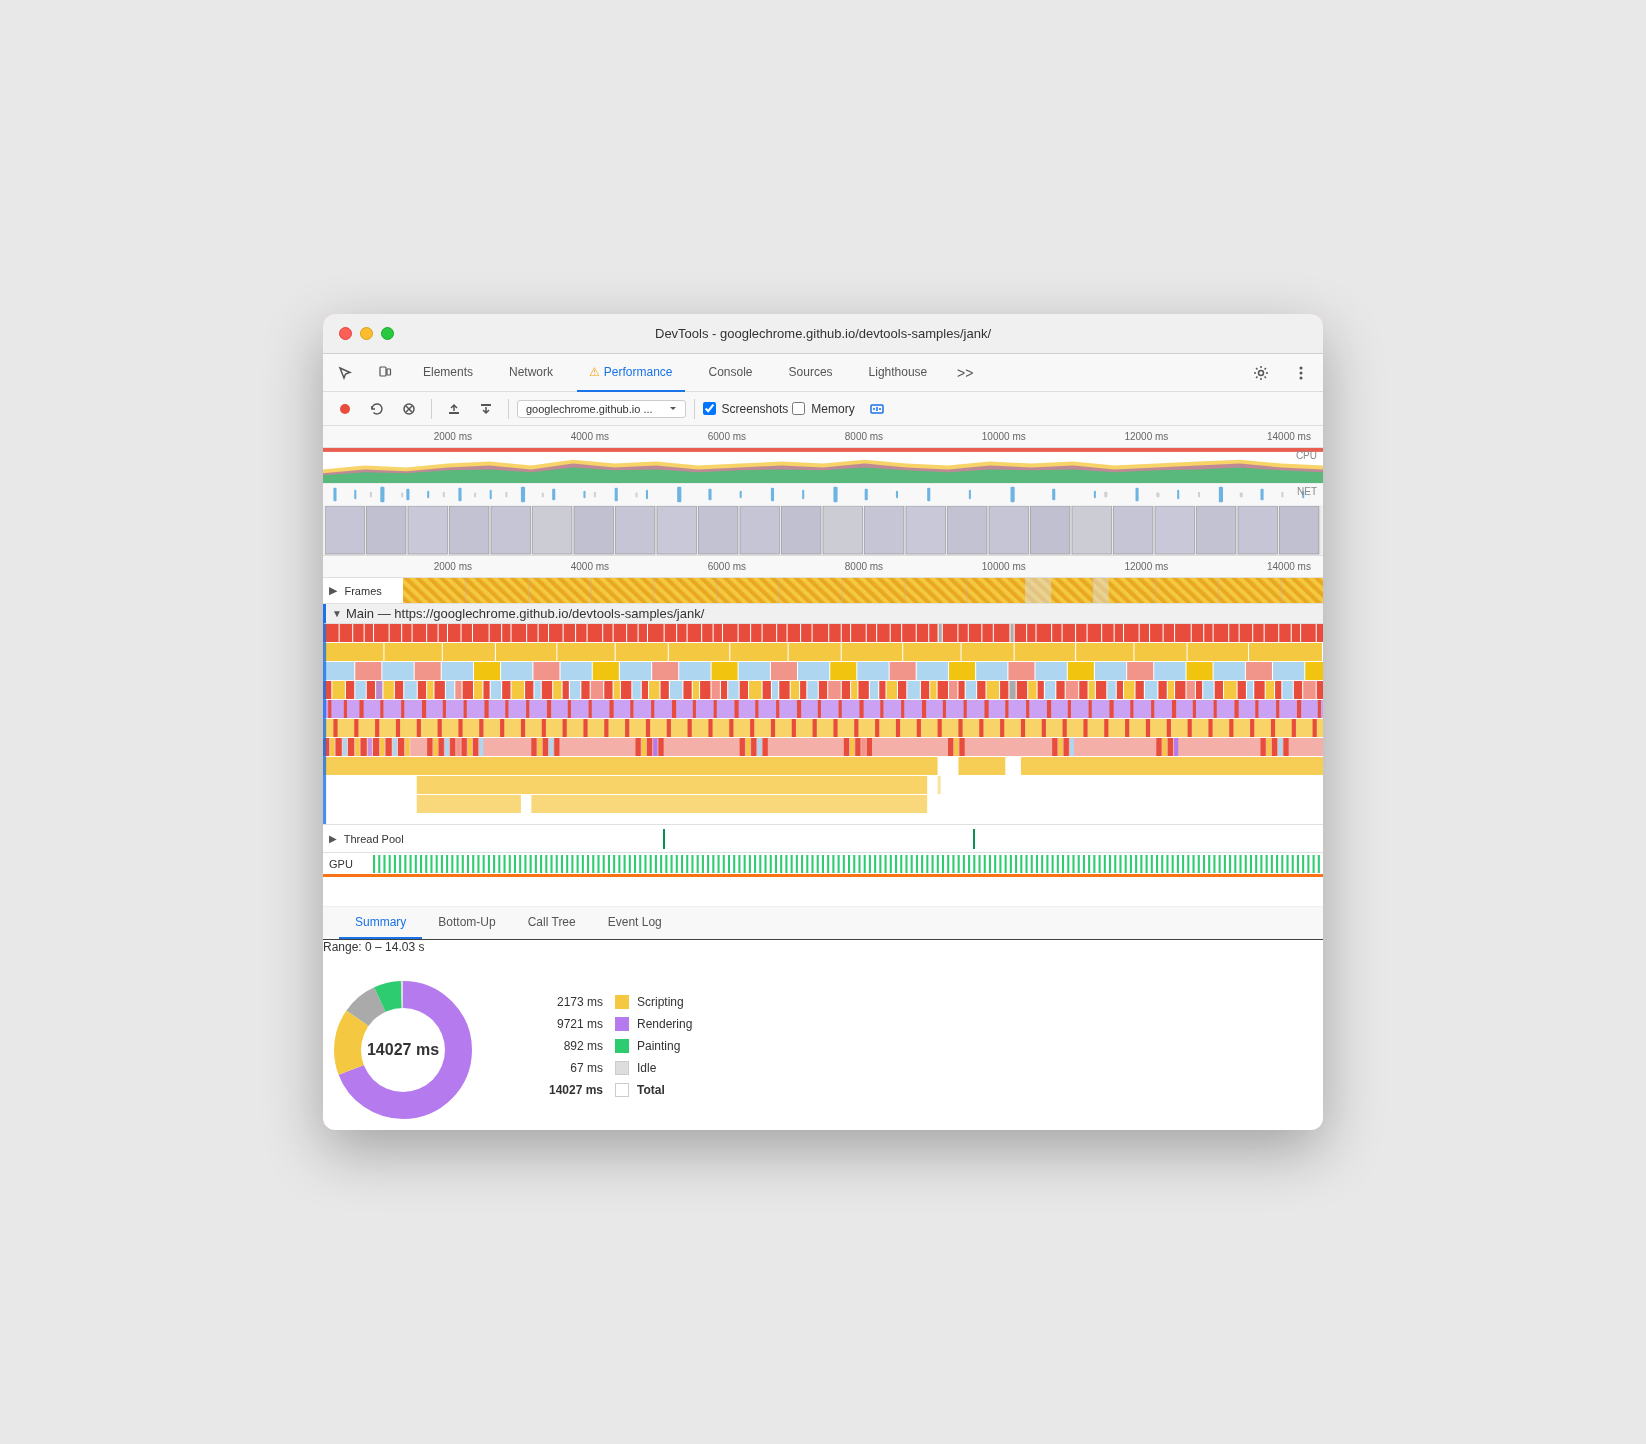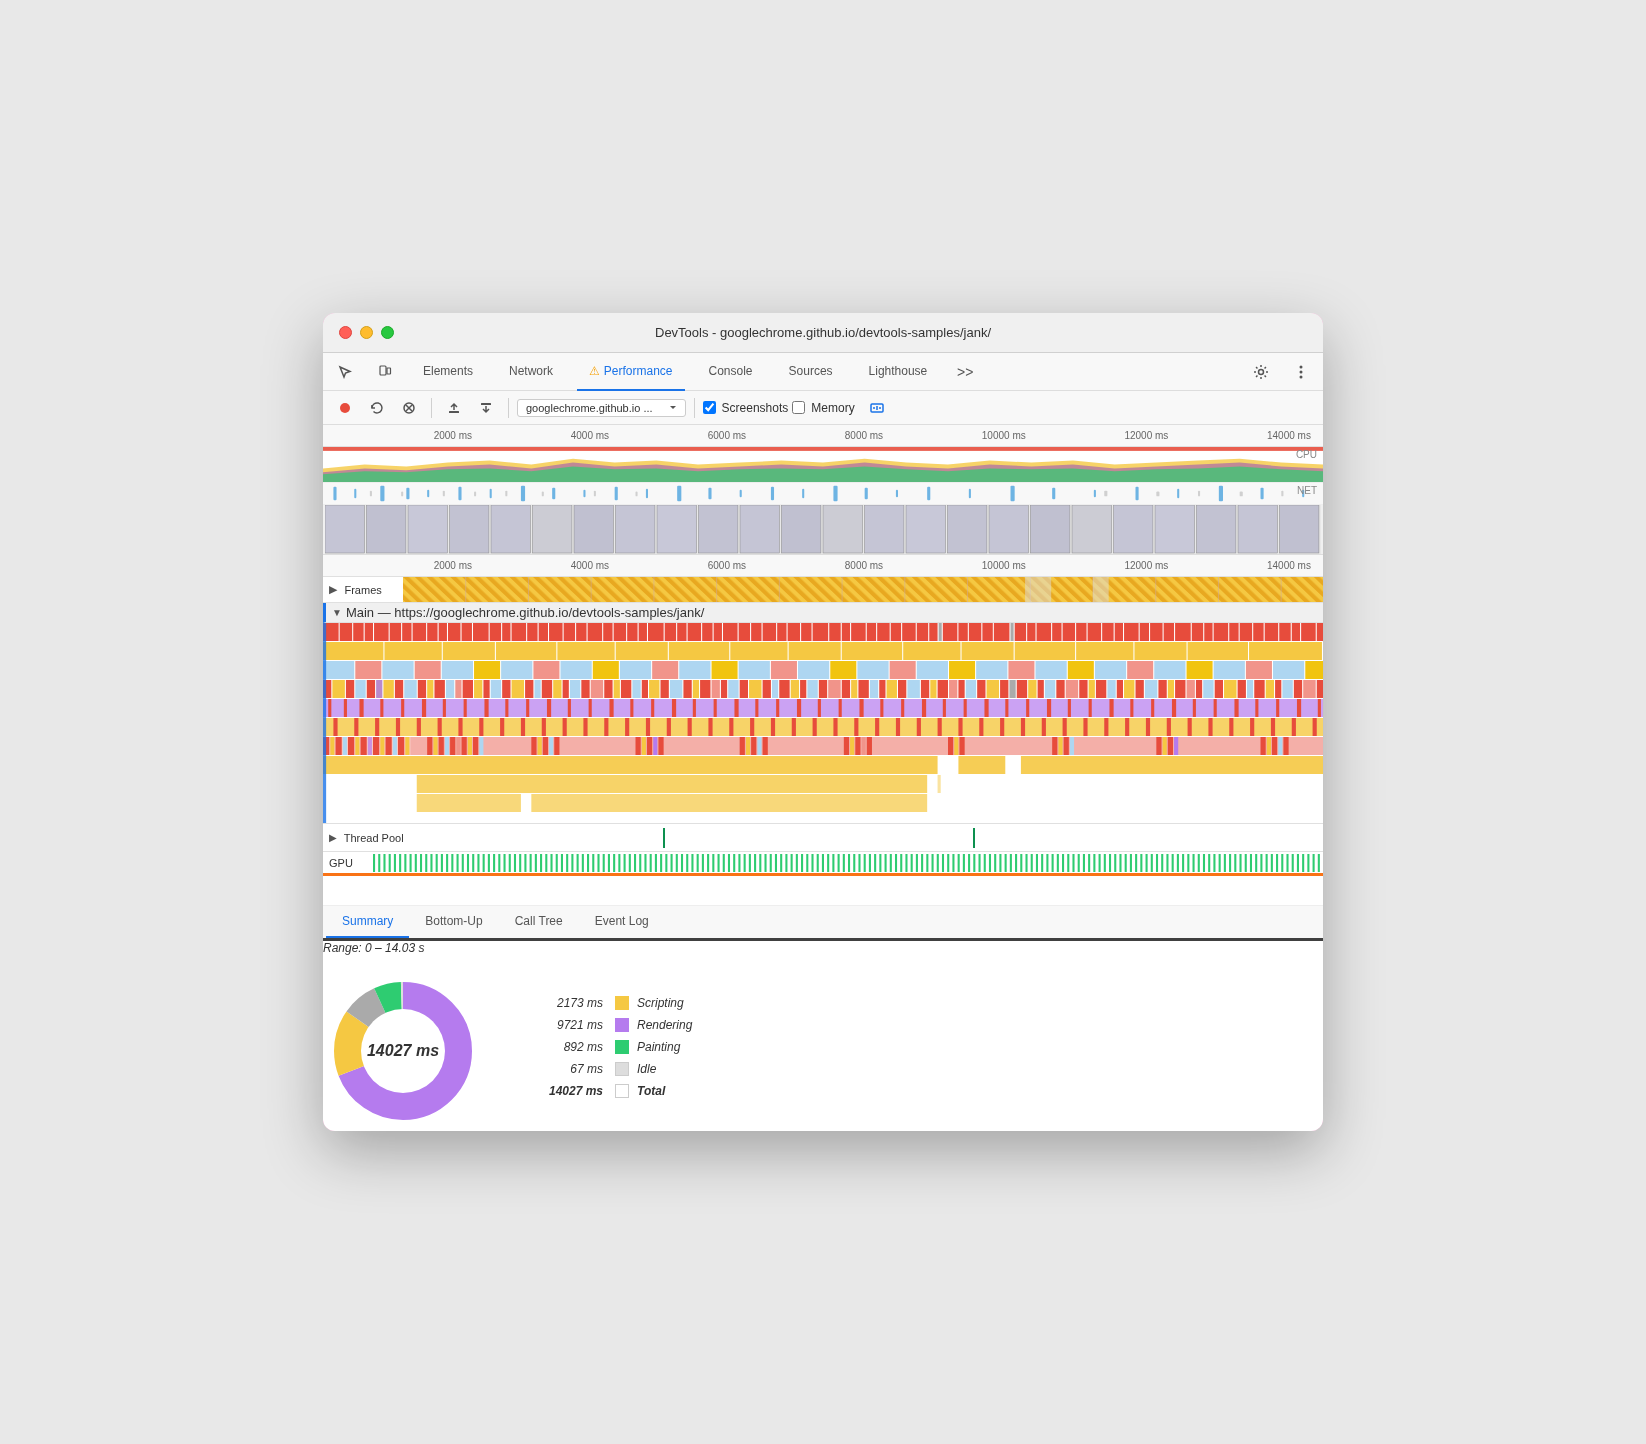--- a/index.html
+++ b/index.html
@@ -278,41 +278,40 @@
     }
     .gpu-content {
       flex: 1;
       height: 100%;
       overflow: hidden;
       display: flex;
       align-items: center;
     }
     .bottom-tabs {
       display: flex;
-      border-bottom: 3px solid #404040;
+      border-bottom: 1px solid #404040;
       background: #f8f8f8;
-      padding: 0 3px;
+      padding: 0 16px;
     }
     .bottom-tab {
       padding: 8px 16px;
       font-size: 12px;
       color: #555;
       border: none;
       background: none;
       cursor: pointer;
       border-bottom: 2px solid transparent;
     }
     .bottom-tab.active {
       color: #1a73e8;
       border-bottom: 2px solid #1a73e8;
     }
     .summary-panel {
       padding: 0;
       background: #fff;
-      font-style: italic;
     }
     .summary-range {
       font-size: 12px;
       color: #333;
       margin-bottom: 16px;
     }
     .summary-content {
       display: flex;
       gap: 40px;
       align-items: center;

